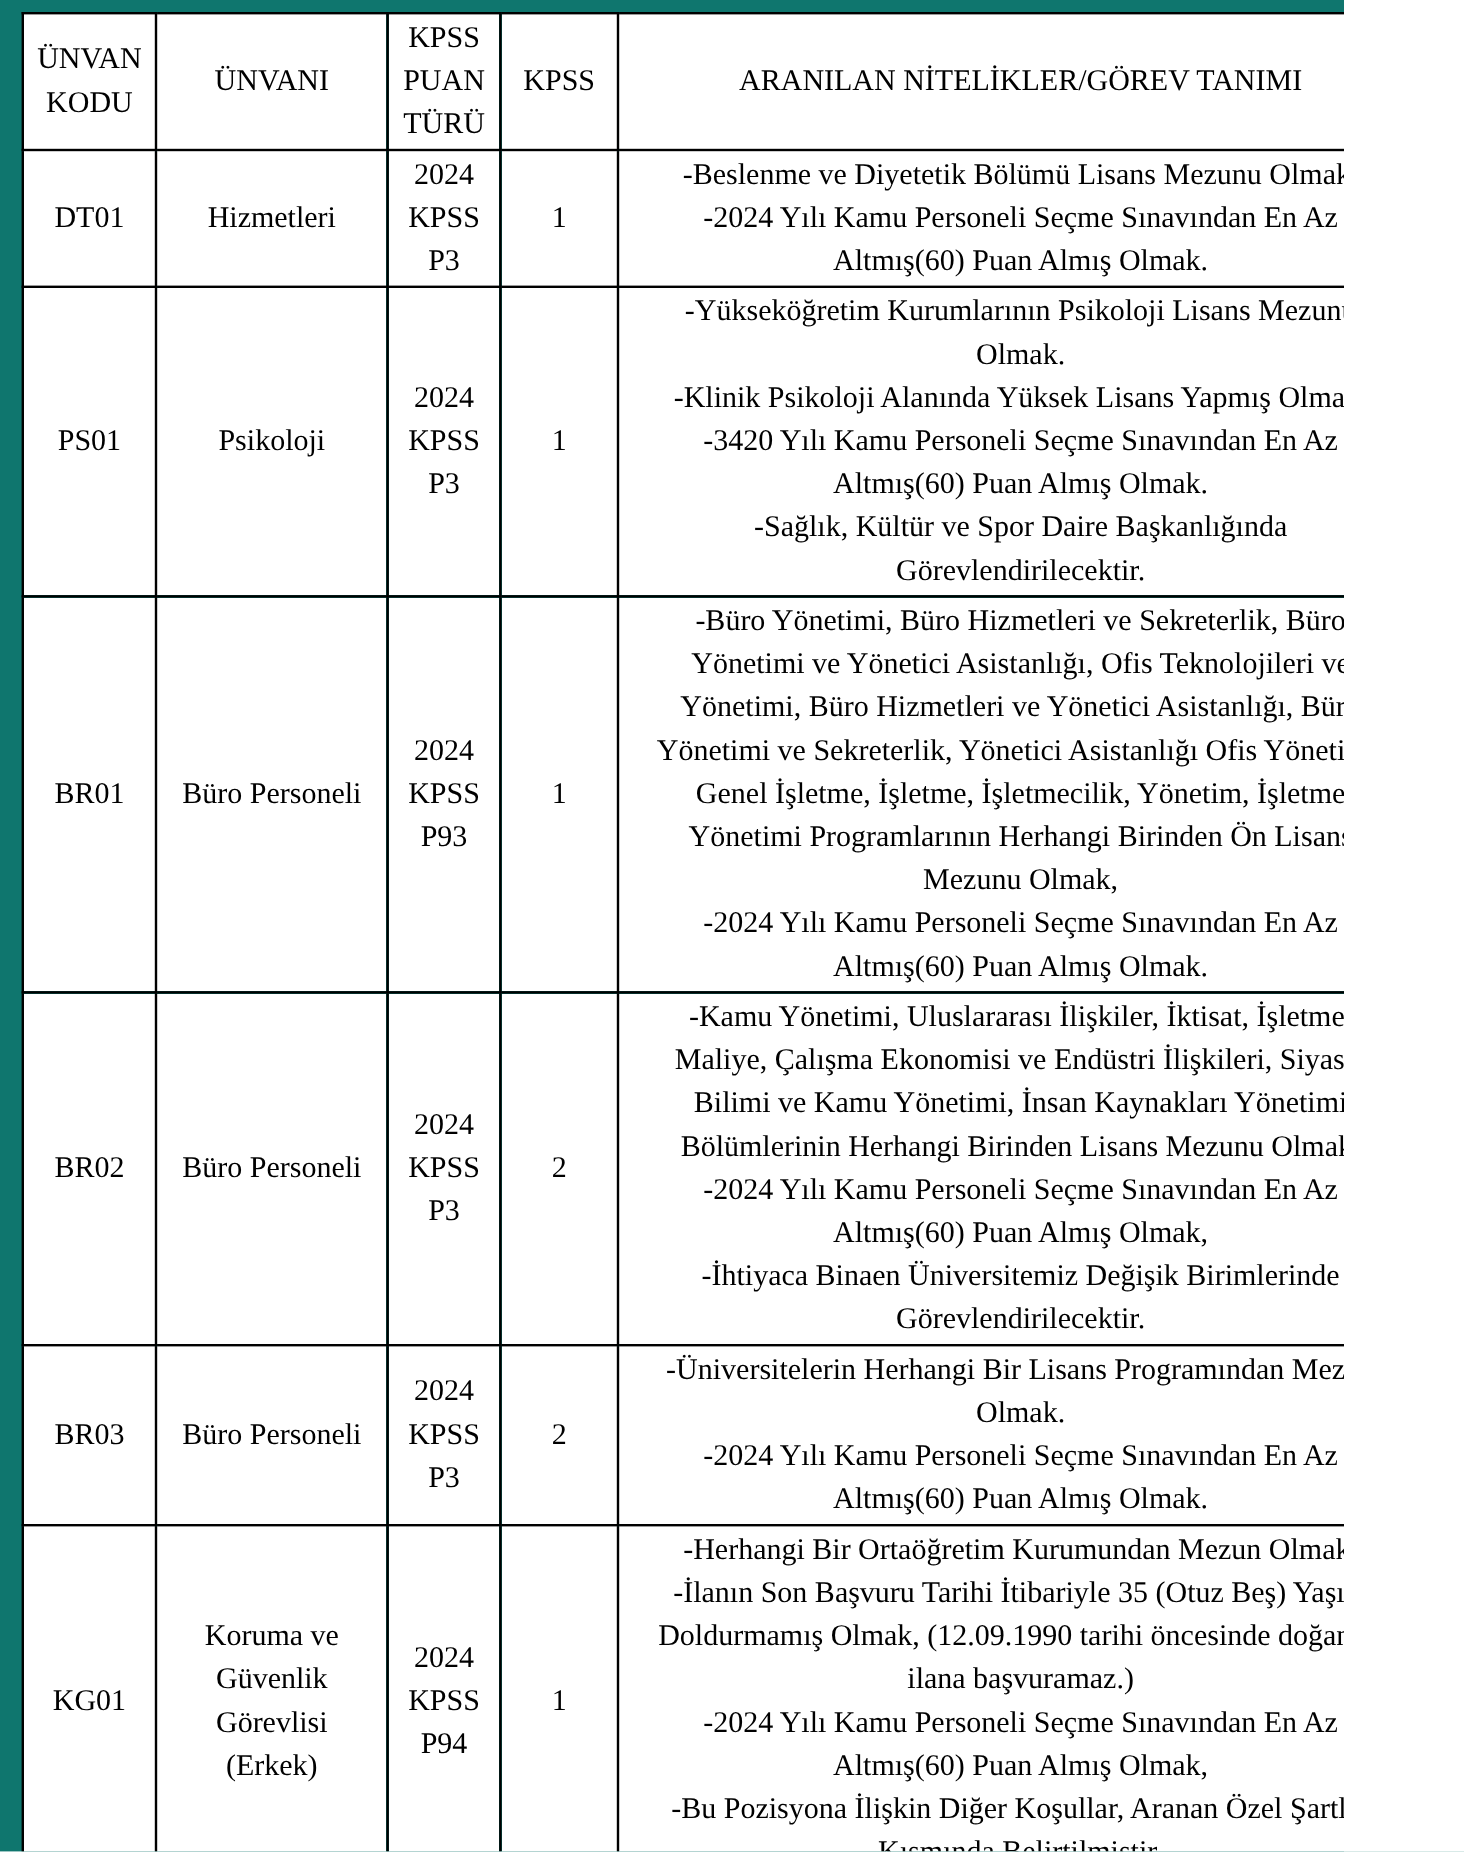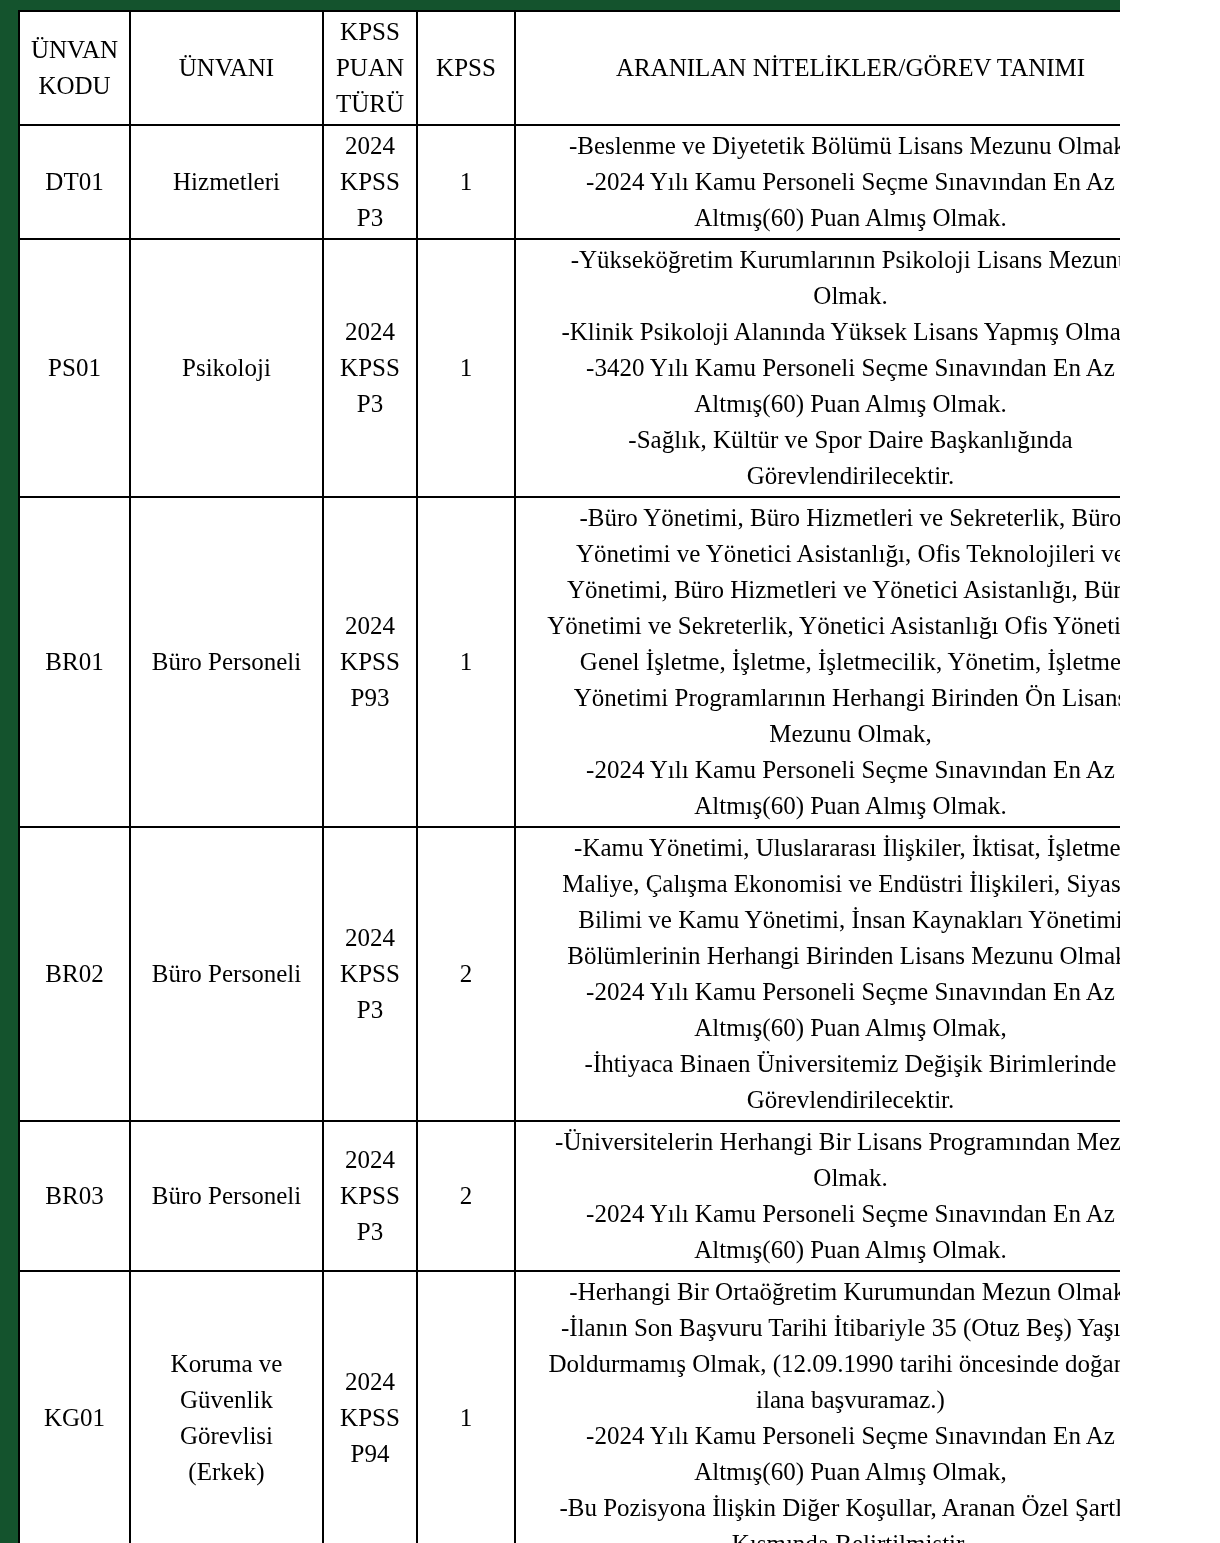--- a/index.html
+++ b/index.html
@@ -4,21 +4,21 @@
 <style>
   html, body {
     margin: 0;
     padding: 0;
     background: #ffffff;
   }
   .page {
     position: relative;
     width: 1120px;
     height: 1543px;
-    background: #14532d;
+    background: #0f766e;
     overflow: hidden;
     font-family: "Liberation Serif", "DejaVu Serif", serif;
     color: #000000;
   }
   table.jobs {
     position: absolute;
     left: 18px;
     top: 10px;
     width: 1167px;
     border-collapse: collapse;

